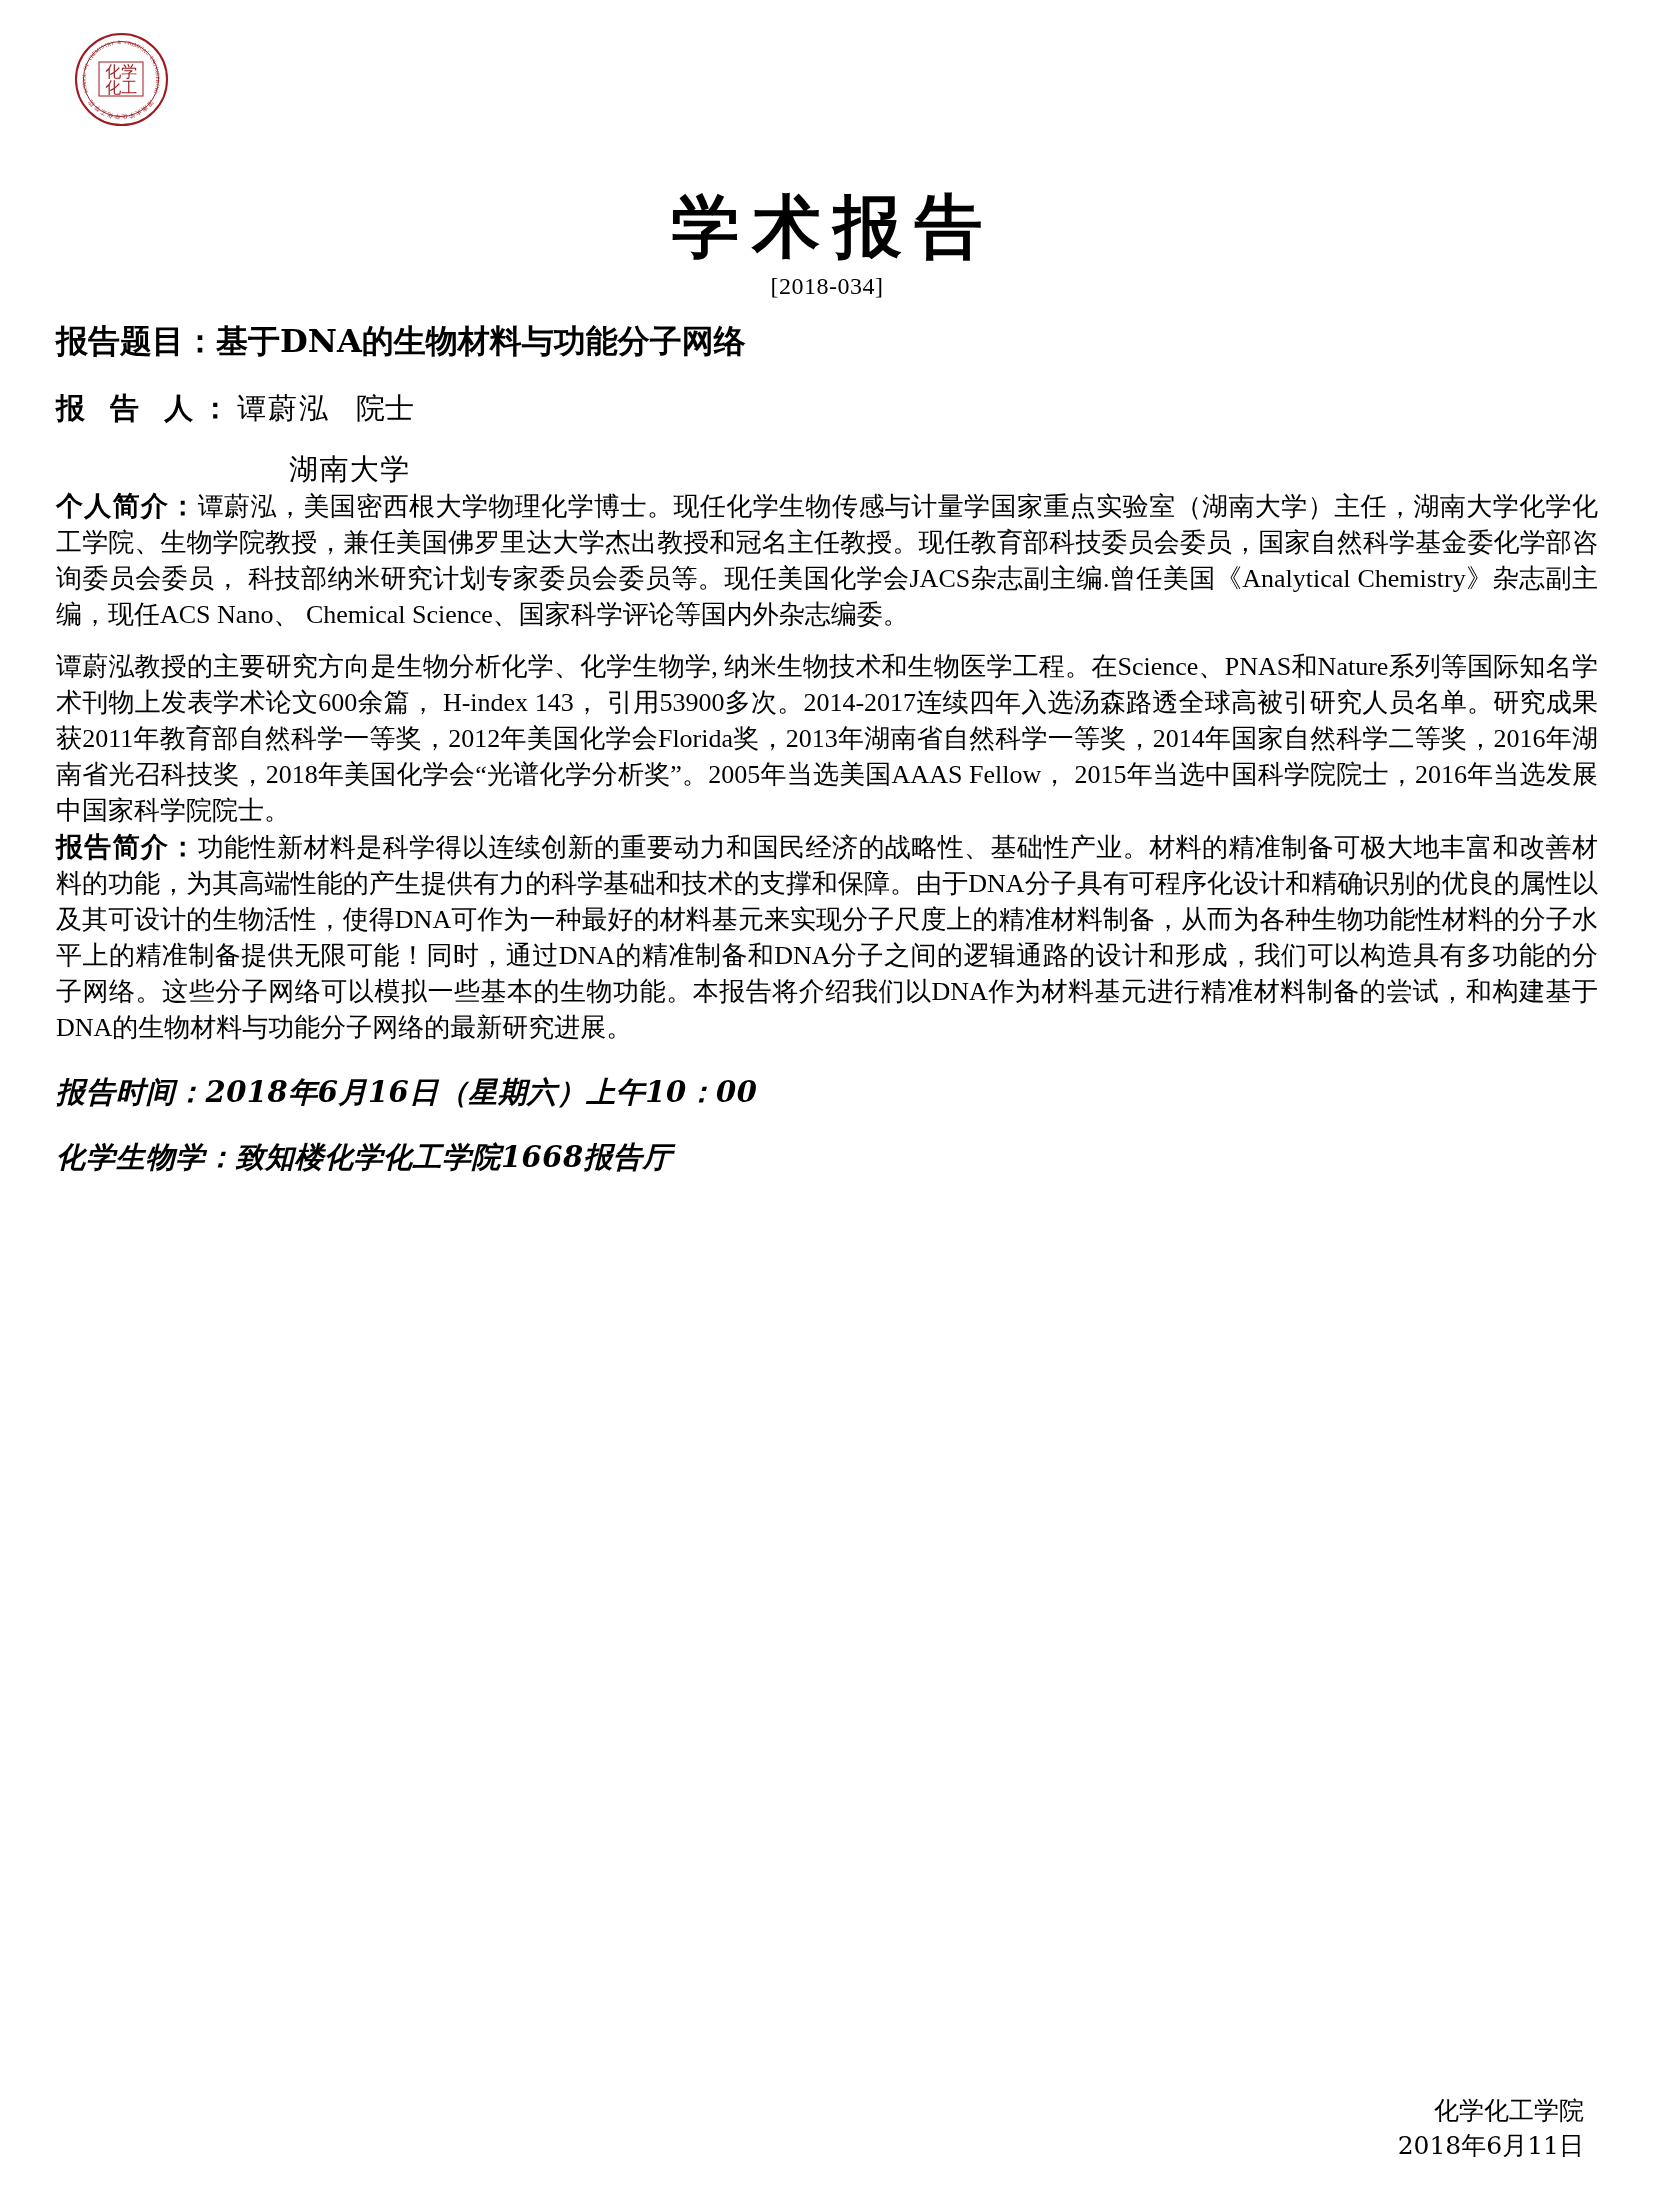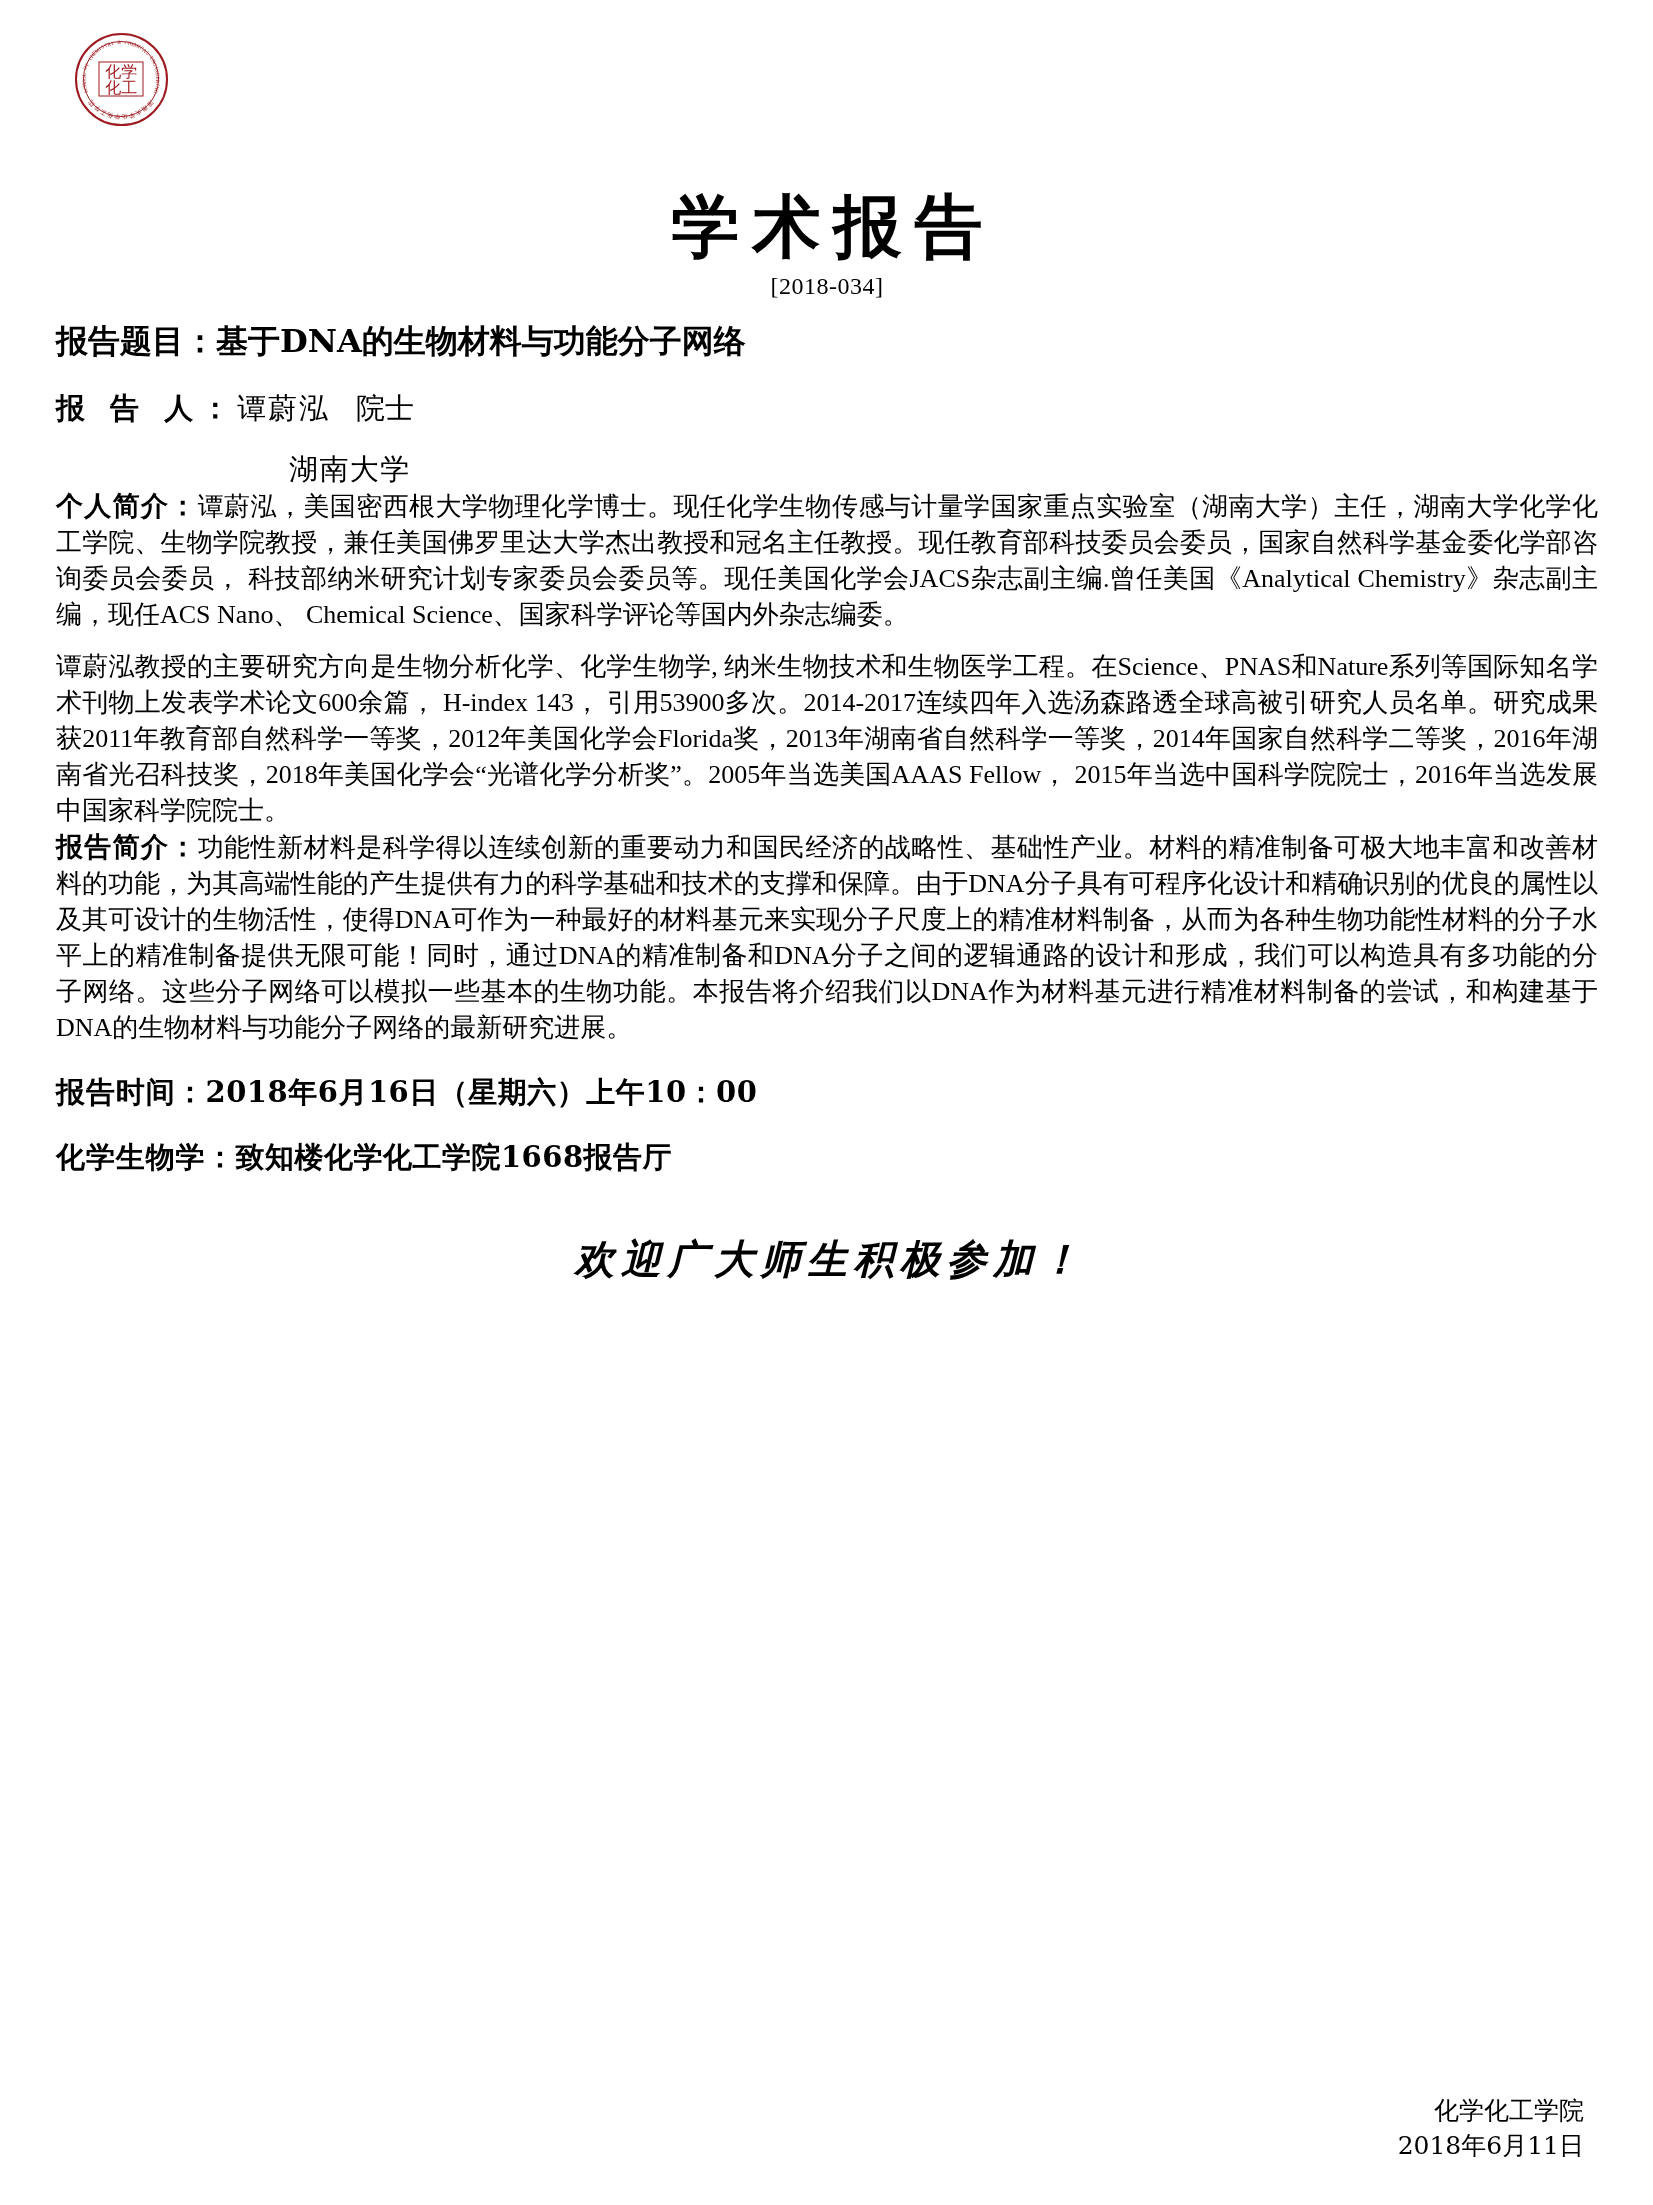--- a/index.html
+++ b/index.html
@@ -197,20 +197,21 @@
     text-indent: 0;
   }
 
   .info-line {
     margin-top: 28px;
     font-size: 29px;
     line-height: 37px;
     font-family: "DejaVu Serif", serif;
     font-weight: 700;
     letter-spacing: 0.5px;
+    font-style: italic;
   }
   .info-line .label {
     letter-spacing: 0.9px;
   }
 
   .welcome {
     margin-top: 56px;
     text-align: center;
     font-family: "DejaVu Serif", serif;
     font-size: 40px;
@@ -319,21 +320,20 @@
   </div>
 
   <div class="info-line">
     <span class="label">报告时间：</span><span>2018年6月16日（星期六）上午10：00</span>
   </div>
 
   <div class="info-line">
     <span class="label">化学生物学：</span><span>致知楼化学化工学院1668报告厅</span>
   </div>
 
-  <div class="welcome">欢迎广大师生积极参加！</div>
 
   <div class="footer">
     <div>化学化工学院</div>
     <div>2018年6月11日</div>
   </div>
 
 </div>
 
 
 </body></html>

